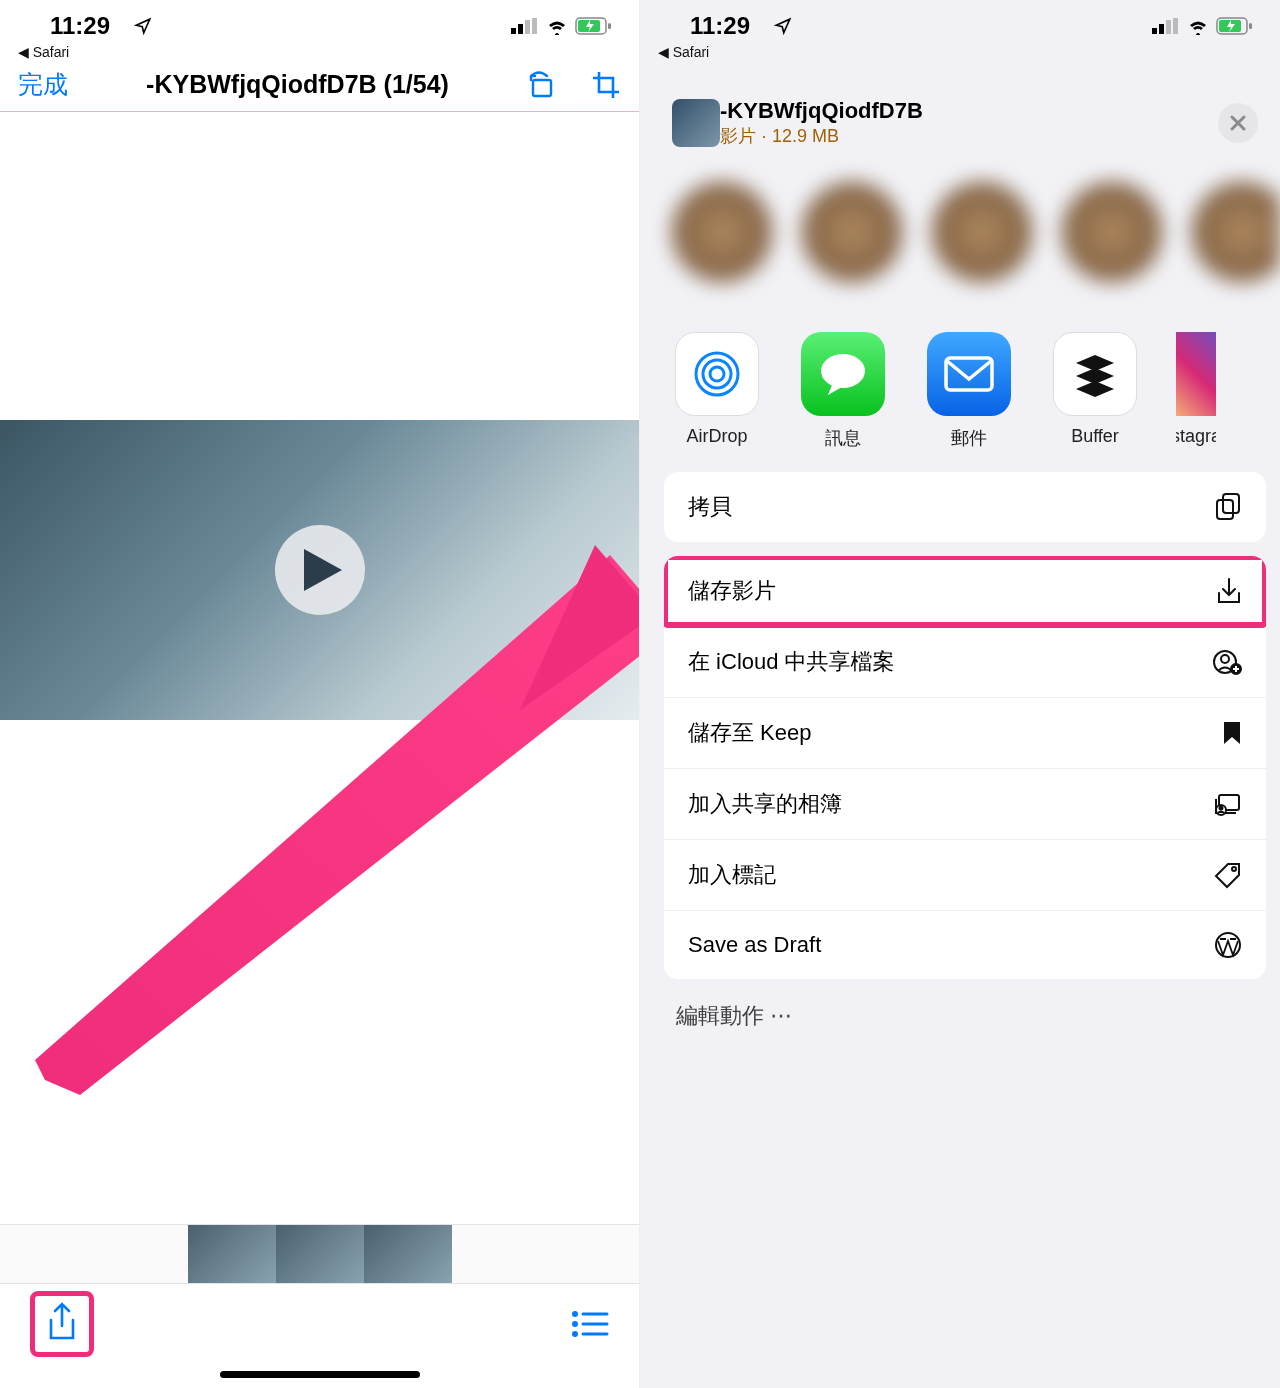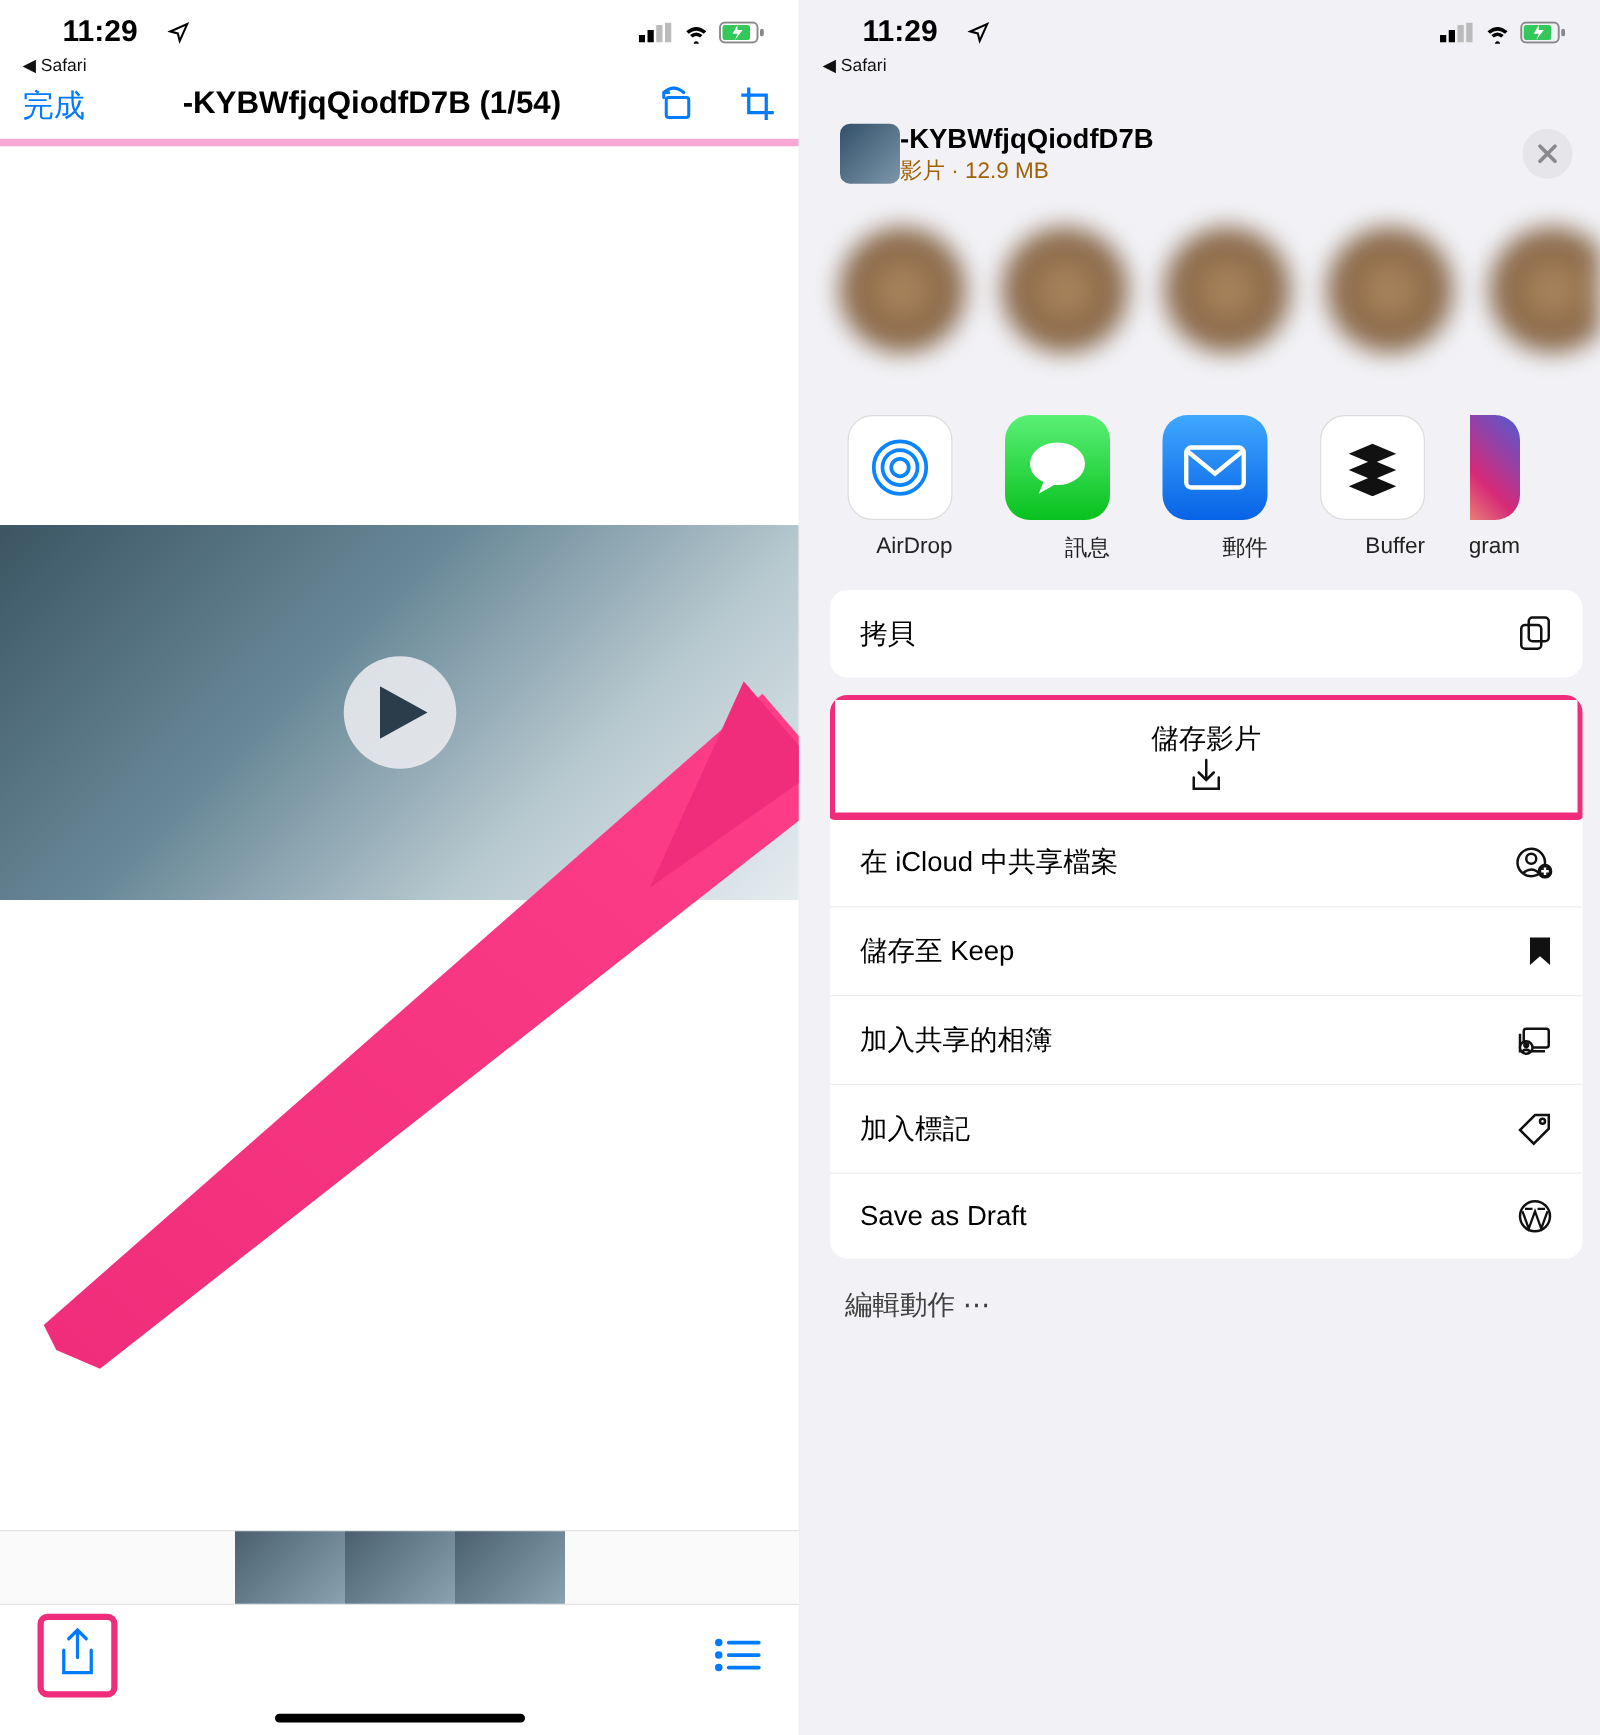--- a/index.html
+++ b/index.html
@@ -9,21 +9,21 @@
   }
   .phone { position:relative; flex:0 0 50%; height:100%; overflow:hidden; }
   .phone.left { background:#fff; border-right:1px solid #eee; }
   .phone.right { background:#f2f2f6; }
   
   .status-bar { display:flex; align-items:center; justify-content:space-between; padding:8px 26px 0 50px; height:44px; font-weight:600; font-size:24px; }
   .status-left { display:flex; align-items:center; gap:24px; }
   .status-right { display:flex; align-items:center; gap:6px; }
   .back-app { font-size:14px; font-weight:400; padding:0 0 0 18px; color:#111; }
   
-  .navbar { display:flex; justify-content:space-between; padding:8px 18px 10px 18px; border-bottom:6px solid #f9a8d4; }
+  .navbar { display:flex; align-items:center; justify-content:space-between; padding:8px 18px 10px 18px; border-bottom:1px solid #f9a8d4; }
   .navbar .done { color:#007aff; font-size:25px; font-weight:400;}
   .navbar .title { font-size:25px; font-weight:600; }
   .navbar .nav-icons { display:flex; gap:34px; color:#007aff; }
   .video-area { position:absolute; top:420px; left:0; right:0; height:300px;
     background: linear-gradient(135deg,#3b5563,#6a8998 40%,#b8c9d0 70%,#e5ecef);
   }
   .play-btn { position:absolute; top:50%; left:50%; transform:translate(-50%,-50%);
     width:90px; height:90px; border-radius:50%; background:rgba(230,232,235,.92); display:flex; align-items:center; justify-content:center;}
   .play-btn svg { margin-left:6px; }
   .thumb-strip { position:absolute; bottom:104px; left:0; right:0; height:60px; border-top:1px solid #e3e3e3; border-bottom:1px solid #e3e3e3; display:flex; justify-content:center; gap:0; background:#fafafa;}
@@ -36,28 +36,28 @@
   
   .sheet { position:absolute; top:78px; left:10px; right:0; bottom:0; background:#f2f2f6; border-radius:14px 0 0 0; padding:16px 0 20px 0; overflow:hidden;}
   .sheet-head { display:flex; align-items:center; padding:4px 22px 14px 22px; }
   .sheet-thumb { width:48px; height:48px; border-radius:8px; background:linear-gradient(135deg,#33506a,#7c97a9); flex:0 0 48px;}
   .sheet-title { font-size:22px; font-weight:600; }
   .sheet-sub { font-size:18px; color:#a16207; }
   .close-btn { margin-left:auto; width:40px; height:40px; border-radius:50%; background:#e6e6ea; display:flex; align-items:center; justify-content:center;}
   .contacts-row { height:160px; display:flex; gap:30px; padding:10px 22px; overflow:hidden; filter:blur(10px);}
   .contact { width:100px; height:100px; border-radius:50%; background:radial-gradient(circle,#b08a60,#6a4d35); margin-top:10px; flex:0 0 100px;}
   .apps-row { display:flex; gap:36px; padding:10px 22px 18px 22px; }
-  .app { display:flex; flex-direction:column; align-items:flex-end; gap:10px; width:90px;}
+  .app { display:flex; flex-direction:column; align-items:center; gap:10px; width:90px;}
   .app .icon { width:84px; height:84px; border-radius:20px; display:flex; align-items:center; justify-content:center;}
   .app .label { font-size:18px; color:#222;}
   .action-list { margin:4px 14px; background:#fff; border-radius:14px; overflow:hidden;}
   .action-item { display:flex; align-items:center; justify-content:space-between; padding:20px 24px; font-size:22px; border-top:1px solid #eee;}
   .action-item:first-child { border-top:none;}
   .action-item.group-start { border-top:none; }
-  .action-item.highlight { outline:6px solid #ef2d7a; outline-offset:-4px; border-radius:4px; position:relative; z-index:5;flex-direction:column;}
+  .action-item.highlight { outline:6px solid #ef2d7a; outline-offset:-4px; border-radius:4px; position:relative; z-index:5;}
   .edit-actions { color:#404040; font-size:22px; padding:18px 26px;}
 </style>
 </head>
 <body>
 
 <div class="phone left">
   <div class="status-bar">
     <div class="status-left">
       <span>11:29</span>
       <svg width="18" height="18" viewBox="0 0 24 24" fill="none" stroke="#000" stroke-width="2.2">

